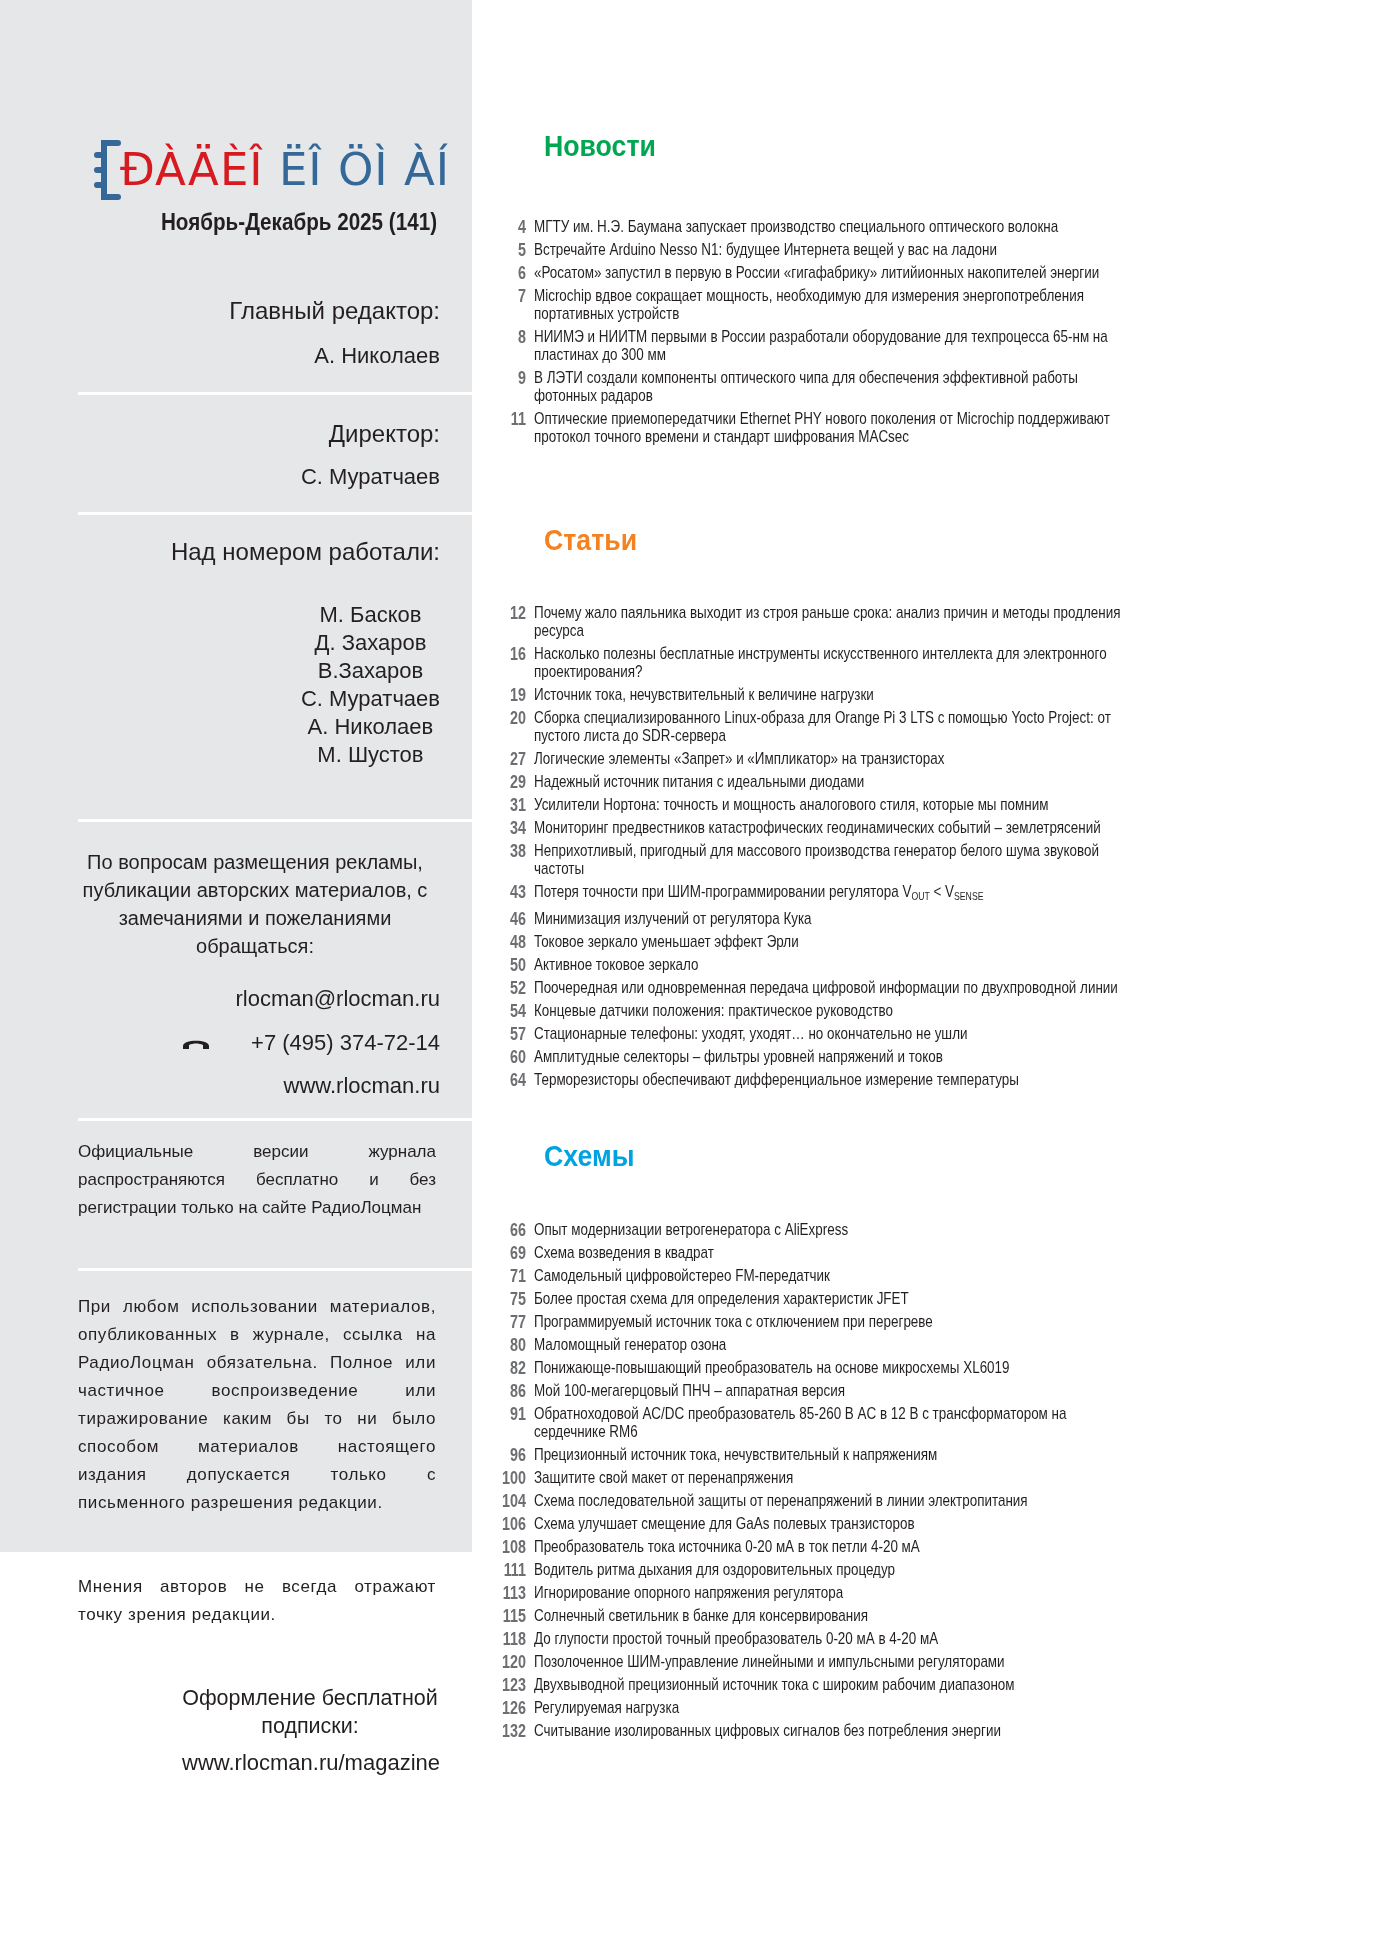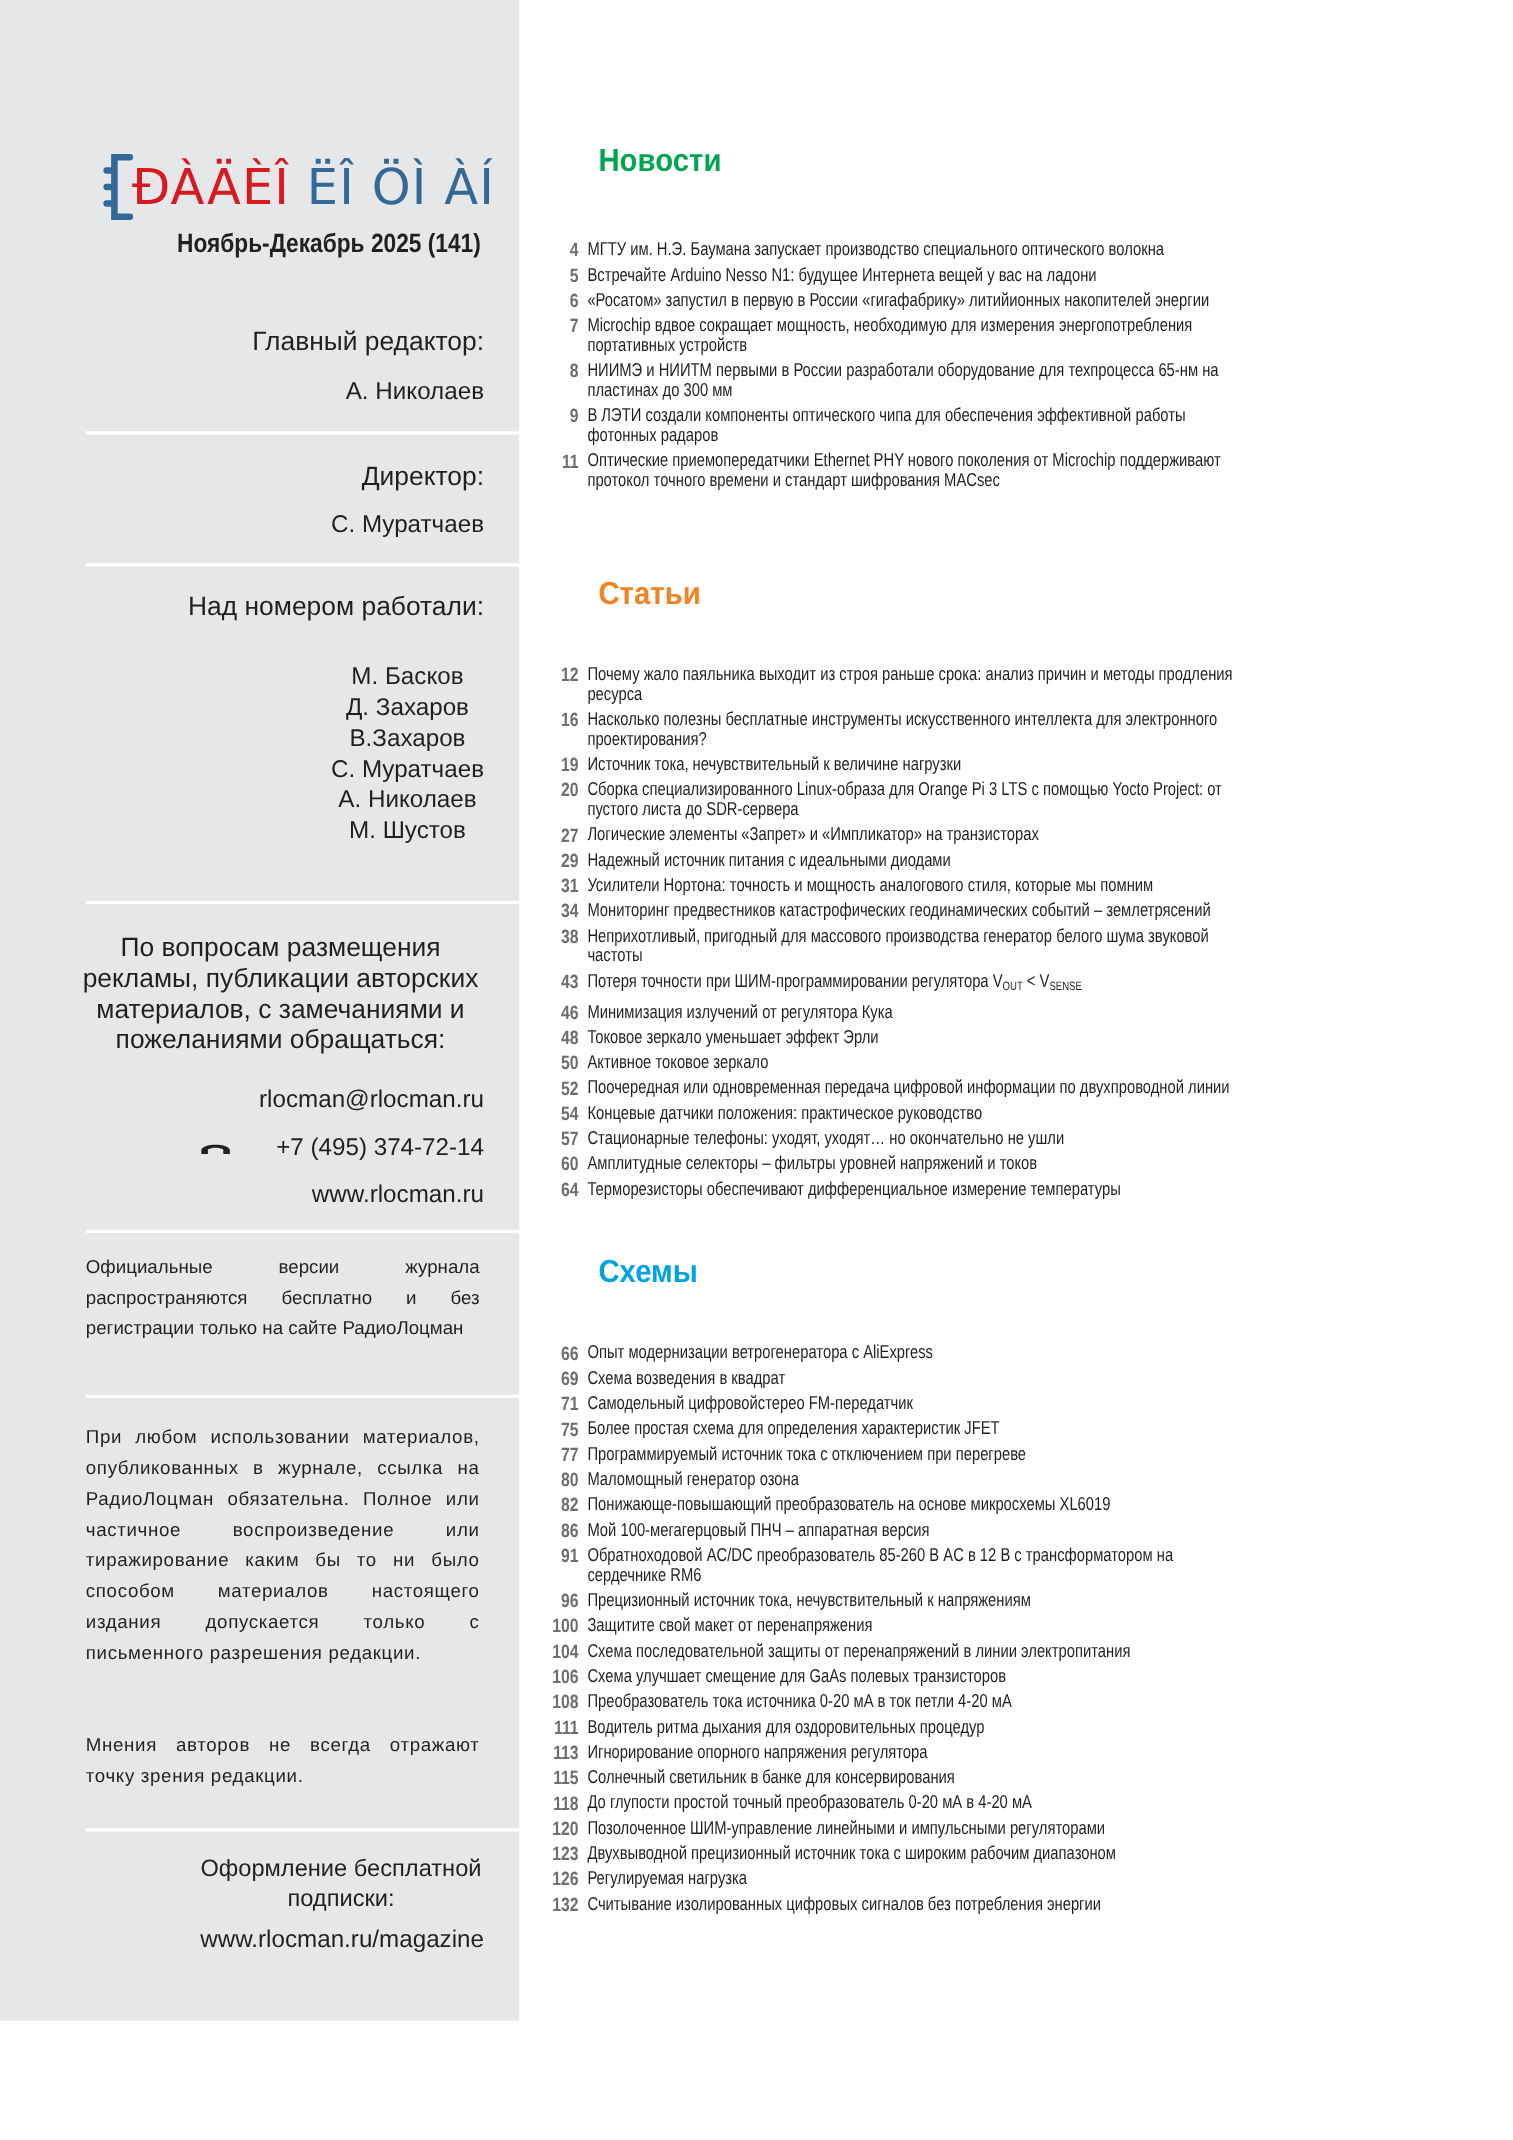--- a/index.html
+++ b/index.html
@@ -3,21 +3,21 @@
 <meta charset="utf-8">
 <style>
   html, body { margin: 0; padding: 0; }
   body {
     width: 1375px; height: 1945px; position: relative; overflow: hidden;
     background: #ffffff;
     font-family: "Liberation Sans", sans-serif;
     color: #231f20;
   }
   .sidebar {
-    position: absolute; left: 0; top: 0; width: 472px; height: 1837px;
+    position: absolute; left: 0; top: 0; width: 472px; height: 1552px;
     background: #e6e7e8;
   }
   .sb-right { position: absolute; right: 32px; text-align: center; }
   .logo { position: absolute; left: 92px; top: 140px; height: 60px; width: 360px; }
   .logo-icon { position: absolute; left: 0; top: 0; }
   .logo-text {
     position: absolute; left: 28px; top: 0; font-size: 45px; line-height: 60px;
     font-family: "DejaVu Sans", sans-serif; letter-spacing: 1px; white-space: nowrap;
   }
   .logo-red { color: #d71920; }
@@ -85,21 +85,21 @@
   <div class="sb-right" style="top:601px;">
     <div class="name">М. Басков</div>
     <div class="name">Д. Захаров</div>
     <div class="name">В.Захаров</div>
     <div class="name">С. Муратчаев</div>
     <div class="name">А. Николаев</div>
     <div class="name">М. Шустов</div>
   </div>
   <div class="divider" style="top:819px;"></div>
 
-  <div class="sb-right" style="top:848px; width:370px; font-size:24px; line-height:28px;">По вопросам размещения рекламы, публикации авторских материалов, с замечаниями и пожеланиями обращаться:</div>
+  <div class="sb-right" style="top:848px; width:370px; font-size:20px; line-height:28px;">По вопросам размещения рекламы, публикации авторских материалов, с замечаниями и пожеланиями обращаться:</div>
   <div class="sb-right name" style="top:985px;">rlocman@rlocman.ru</div>
   <div class="sb-right name phone-row" style="top:1029px;">
     <svg class="phone-icon" viewBox="0 0 30 14">
       <path d="M2 10 C2 3 28 3 28 10 L28 13 L22 13 L22 9 C18 7 12 7 8 9 L8 13 L2 13 Z" fill="#231f20"></path>
     </svg>
     <span>+7 (495) 374-72-14</span>
   </div>
   <div class="sb-right name" style="top:1072px;">www.rlocman.ru</div>
   <div class="divider" style="top:1118px;"></div>
 

